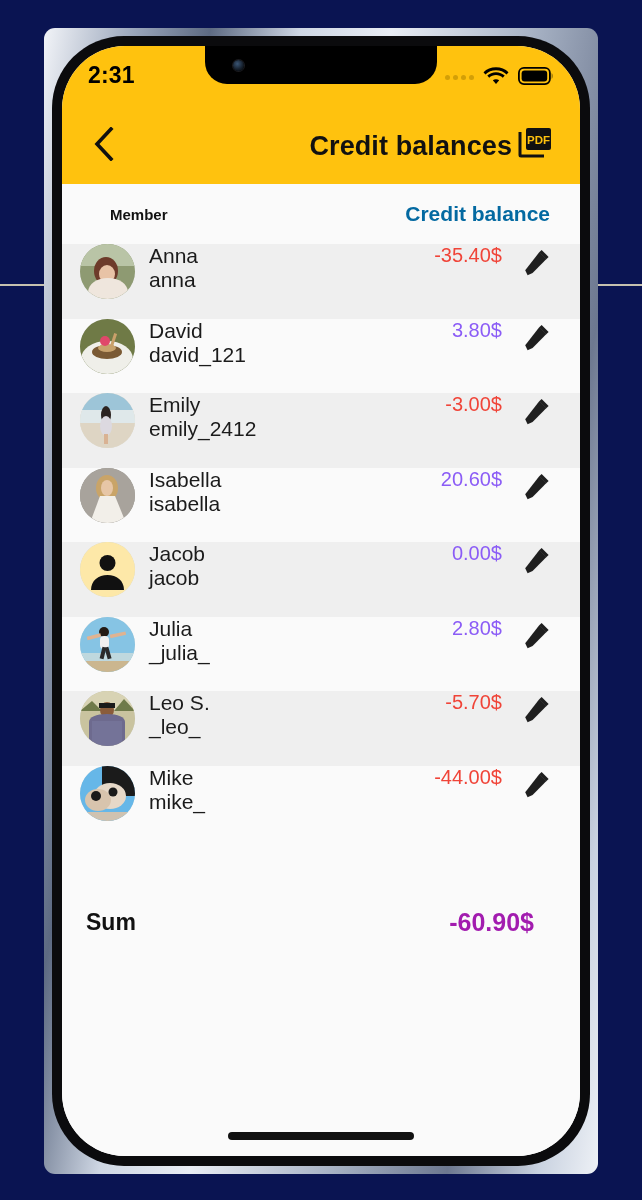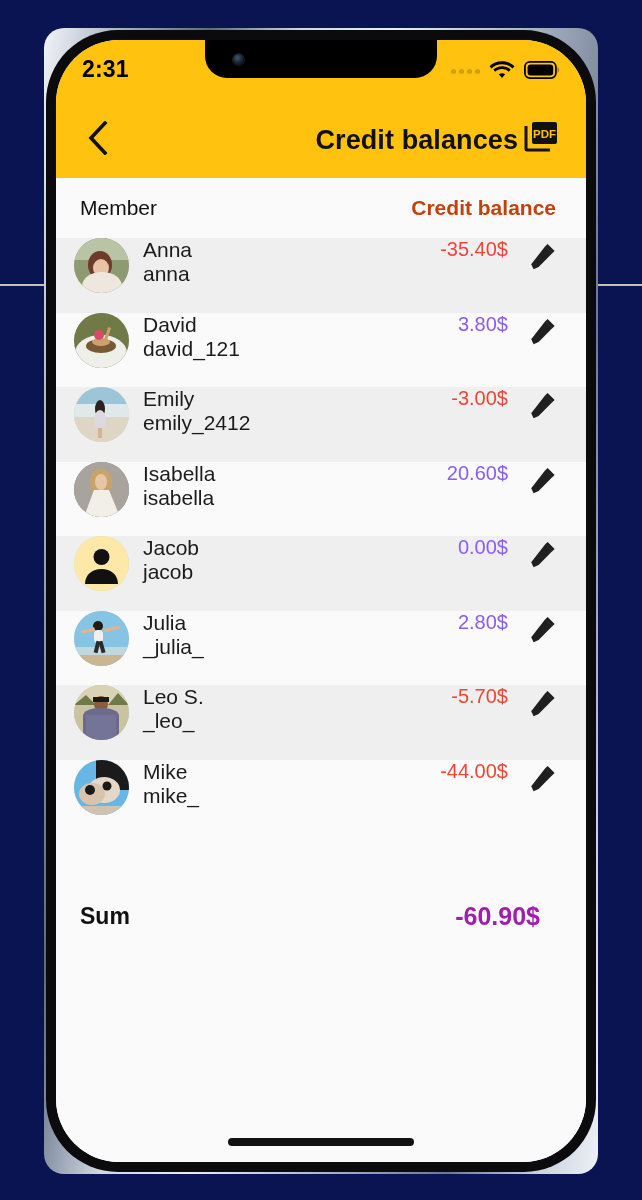--- a/index.html
+++ b/index.html
@@ -13,23 +13,23 @@
   
   .bg-line { position:absolute; height:2px; background:#e8dfc0; opacity:.85; }
   .bg-line.left  { left:0;   width:80px;  top:284px; }
   .bg-line.right { right:0;  width:52px;  top:284px; }
 
   
   .phone {
     position:absolute;
     left:44px; top:28px;
     width:554px; height:1146px;
-    border-radius:20px;
+    border-radius:11px;
     background:linear-gradient(100deg,#f2f4f8 0%,#9aa6bb 12%,#5d6a82 22%,#cfd7e4 34%,#e9edf4 46%,#aab5c7 64%,#6d7890 80%,#c9d2e0 92%,#eef1f6 100%);
-    padding:2px;
+    padding:8px;
   }
   .phone-inner {
     width:100%; height:100%;
     border-radius:72px;
     background:#0b0b0d;
     padding:10px;
   }
   .screen {
     position:relative;
     width:100%; height:100%;
@@ -92,22 +92,22 @@
   .pdf-btn { width:46px; height:46px; display:flex; align-items:center; justify-content:center; cursor:pointer; }
 
   
   .content { background:#fafafa; height:calc(100% - 138px); position:relative; }
 
   .thead {
     display:flex; align-items:center;
     height:60px; padding:0 24px;
     background:#fafafa;
   }
-  .th-member  { font-size:21px; font-weight:400; color:#111; }
-  .th-balance { font-size:21px; font-weight:700; color:#c2410c; margin-left:auto; margin-right:6px; }
+  .th-member  { font-size:15px; font-weight:700; color:#111;margin-left:24px; }
+  .th-balance { font-size:21px; font-weight:700; color:#0369a1; margin-left:auto; margin-right:6px; }
 
   .row {
     display:flex; align-items:flex-start;
     height:74.5px; padding:0 22px 0 18px;
   }
   .row.odd  { background:#efefef; }
   .row.even { background:#fafafa; }
 
   .avatar {
     width:55px; height:55px; border-radius:50%;

